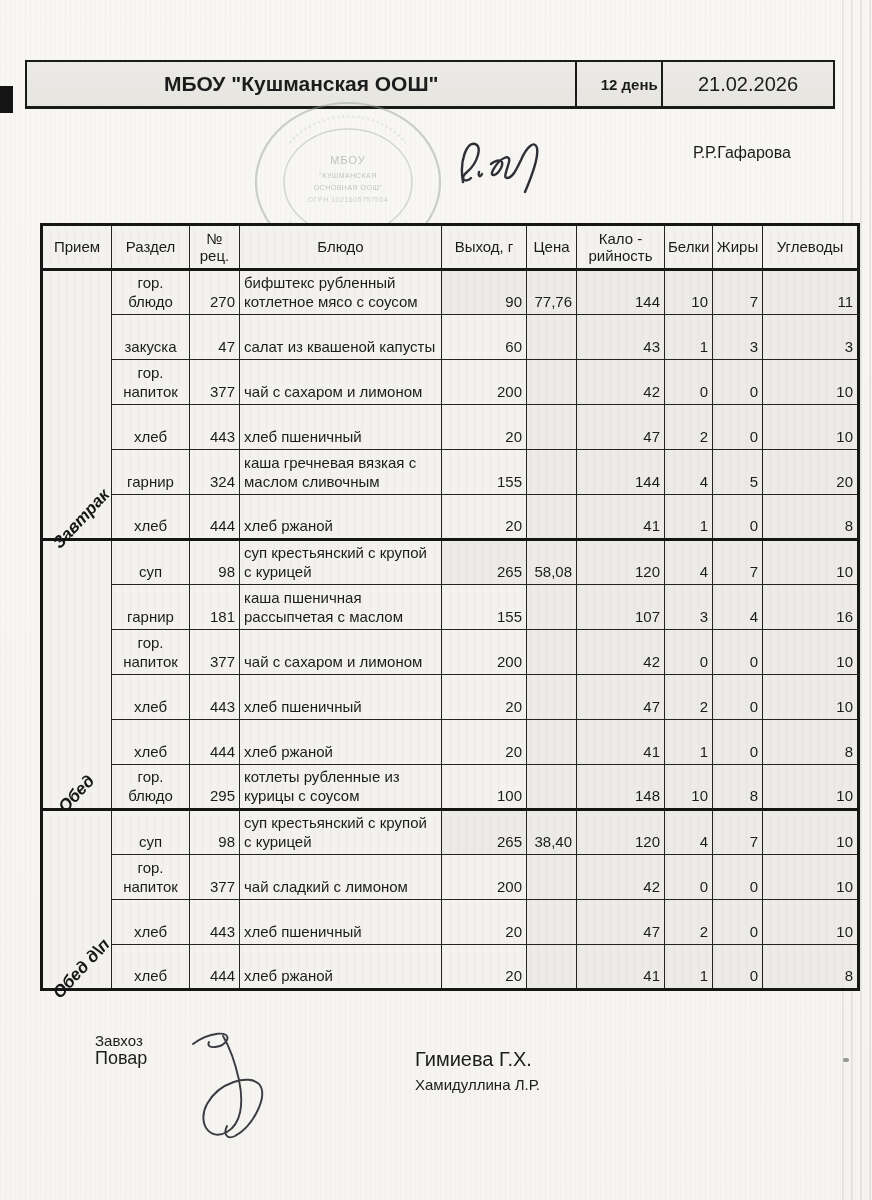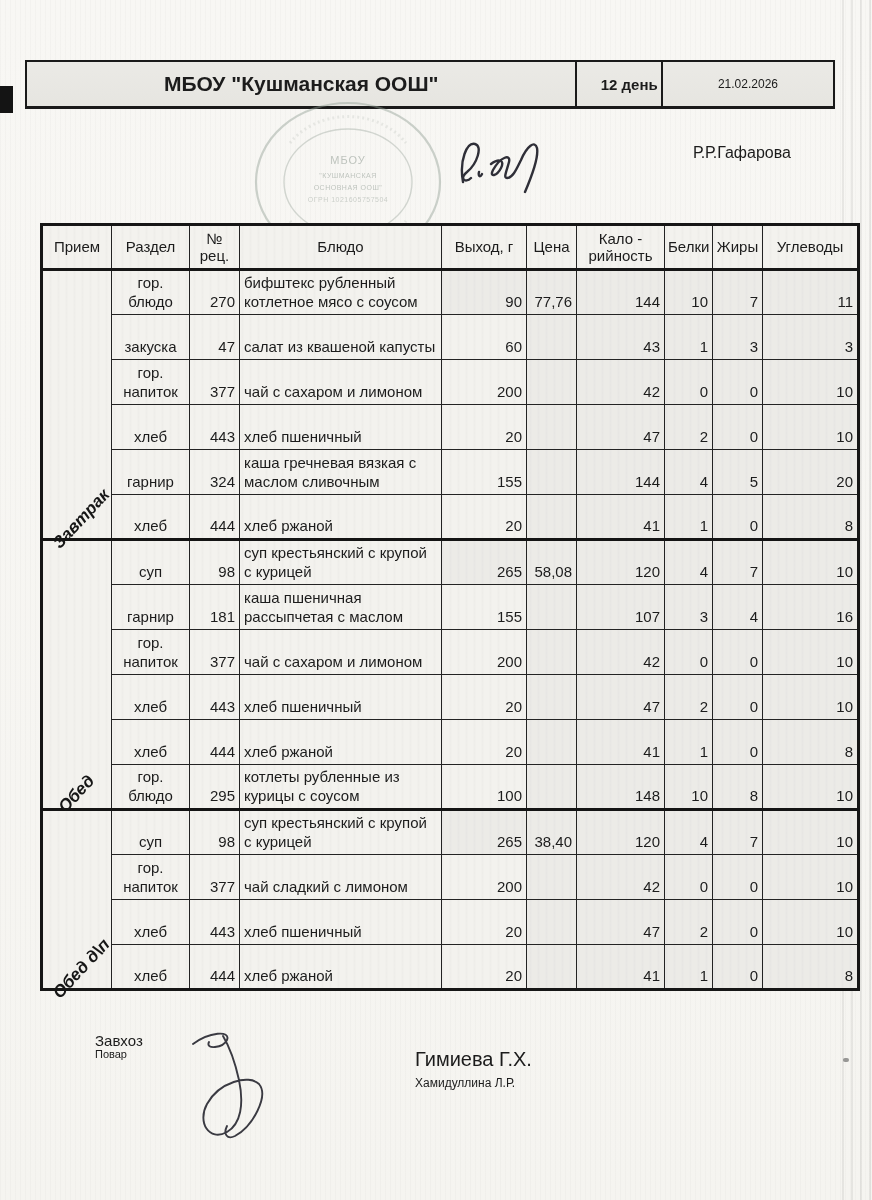--- a/index.html
+++ b/index.html
@@ -24,21 +24,21 @@
 
   
   .topbar {
     position: absolute; left: 25px; top: 60px; width: 810px; height: 49px;
     border-collapse: collapse; table-layout: fixed;
     background: linear-gradient(#ebeae6, #e6e5e0);
   }
   .topbar td { border: 2px solid #1a1a1a; border-bottom-width: 3px; vertical-align: middle; text-align: center; }
   .tb-school { width: 528px; font-size: 21px; font-weight: bold; }
   .tb-day   { width: 82px;  font-size: 15px; font-weight: bold; padding-left: 20px; }
-  .tb-date  { width: 165px; font-size: 12px; margin-left: 37px; }
+  .tb-date  { width: 165px; font-size: 20px; margin-left: 37px; }
 
   
   .approval-label { position: absolute; left: 125px; top: 152px; font-size: 15px; font-weight: 600; letter-spacing: 0.3px; }
   .director-name  { position: absolute; left: 693px; top: 144px; font-size: 16px; }
   .stamp { position: absolute; left: 250px; top: 98px; opacity: 0.75; }
   .sig-director { position: absolute; left: 445px; top: 120px; }
   .sig-staff { position: absolute; left: 165px; top: 1022px; }
 
   
   table.menu {
@@ -67,24 +67,24 @@
   td.meal-cell { vertical-align: middle; text-align: center; overflow: visible; }
   .rot {
     transform: rotate(-47deg);
     font-weight: bold; font-style: italic; font-size: 17px;
     white-space: nowrap; color: #161616;
   }
   
   table.menu tbody td:nth-child(n+5) { background: rgba(120,118,112,0.05); }
 
   
-  .footer-role1 { position: absolute; left: 95px;  top: 1048px; font-size: 11px; text-align: center; }
+  .footer-role1 { position: absolute; left: 95px;  top: 1048px; font-size: 18px; text-align: center; }
   .footer-role2 { position: absolute; left: 95px;  top: 1032px; font-size: 15px; }
   .footer-name1 { position: absolute; left: 415px; top: 1048px; font-size: 20px; }
-  .footer-name2 { position: absolute; left: 415px; top: 1076px; font-size: 12px; }
+  .footer-name2 { position: absolute; left: 415px; top: 1076px; font-size: 15px; }
 
   .stamp-text { font-size: 7px; fill: #8b978e; letter-spacing: 0.5px; }
   .stamp-mbou { font-size: 11px; fill: #98a29a; letter-spacing: 1px; }
 </style>
 </head>
 <body>
 
 <div class="page">
 
   <div class="artifact-left"></div>

